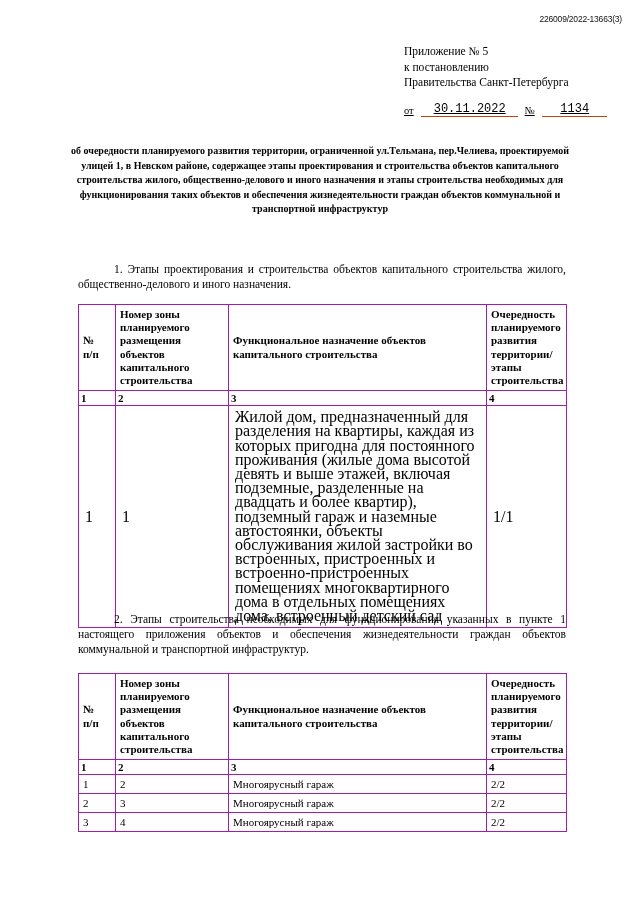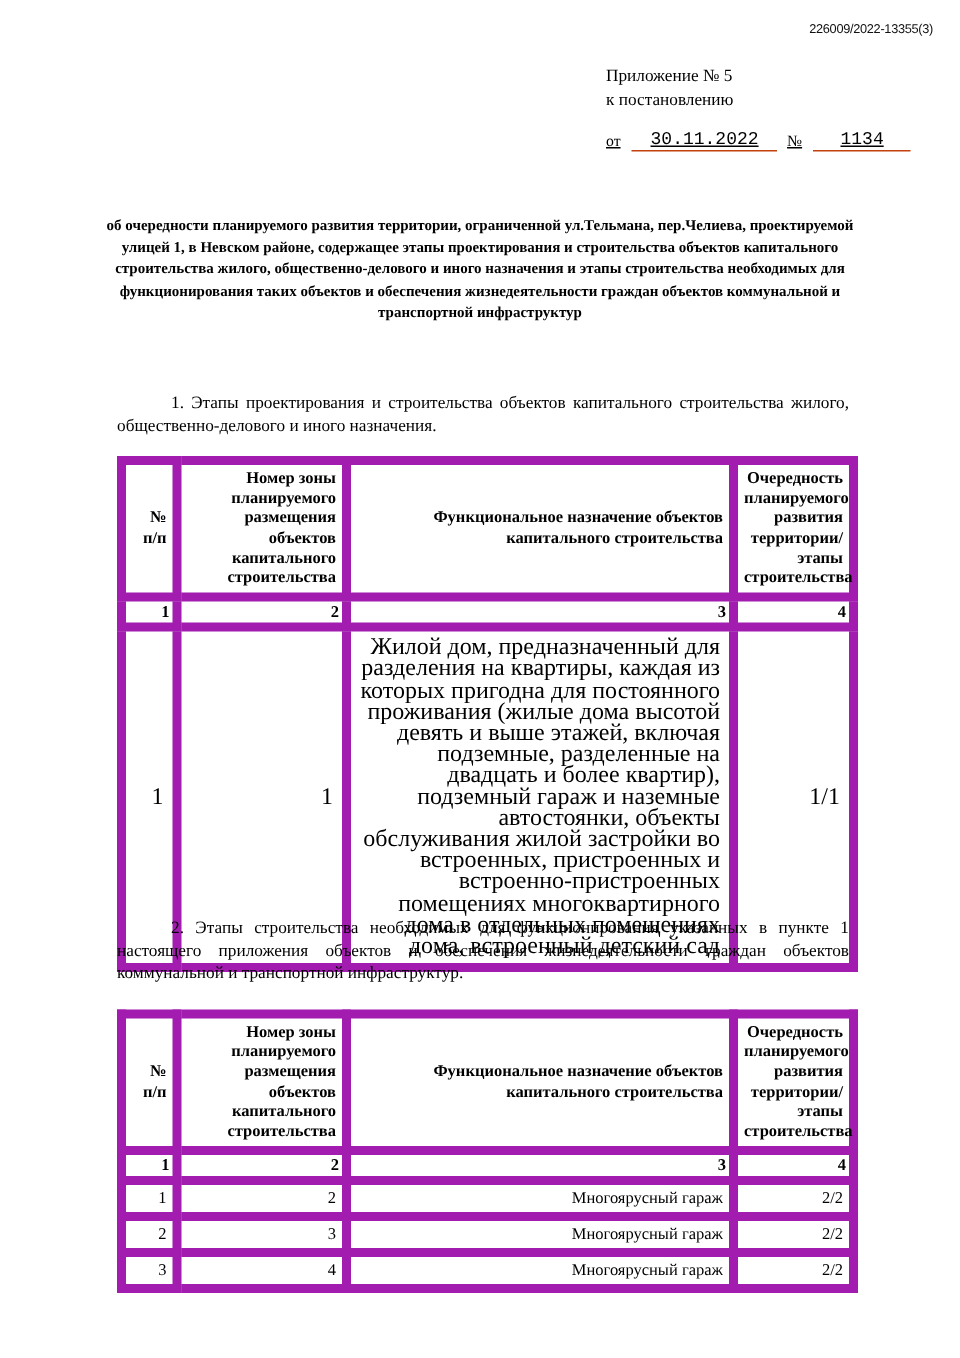--- a/index.html
+++ b/index.html
@@ -112,24 +112,24 @@
     width: 488px;
     border-collapse: collapse;
     table-layout: fixed;
     font-size: 11px;
   }
   table.t1 { top: 304px; }
   table.t2 { top: 673px; }
 
   table.doc-table td,
   table.doc-table th {
-    border: 6px solid #a21caf;
+    border: 1px solid #a21caf;
     padding: 2px 3px;
     vertical-align: middle;
-    text-align: right;
+    text-align: left;
     font-weight: normal;
   }
   table.doc-table th {
     font-weight: bold;
     line-height: 13.2px;
     font-size: 11px;
     padding: 3px 4px;
   }
   table.doc-table td.numrow {
     font-weight: bold;
@@ -150,25 +150,26 @@
   .col1 { width: 37px; }
   .col2 { width: 113px; }
   .col3 { width: 258px; }
   .col4 { width: 80px; }
 </style>
 </head>
 <body>
 
 <div class="page">
 
-  <div class="doc-stamp">226009/2022-13355(3)</div>
+  <div class="doc-stamp">226009/2022-13663(3)</div>
 
   <div class="appendix">
     <div class="line">Приложение № 5</div>
     <div class="line">к постановлению</div>
+    <div class="line">Правительства Санкт-Петербурга</div>
     <div class="signline">
       <span class="small-label">от</span>
       <span class="gap"></span>
       <span class="fill-val fill-date">30.11.2022</span>
       <span class="gap"></span>
       <span class="small-label">№</span>
       <span class="gap"></span>
       <span class="fill-val fill-num">1134</span>
     </div>
   </div>

